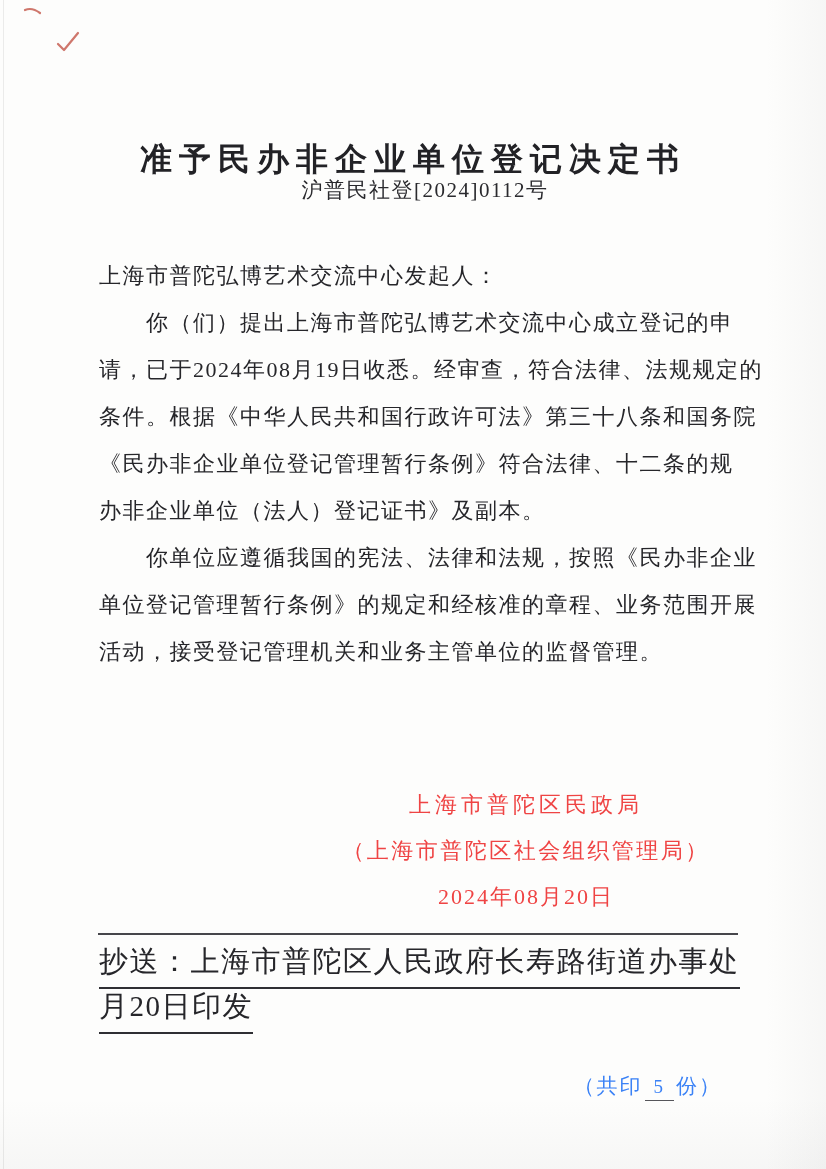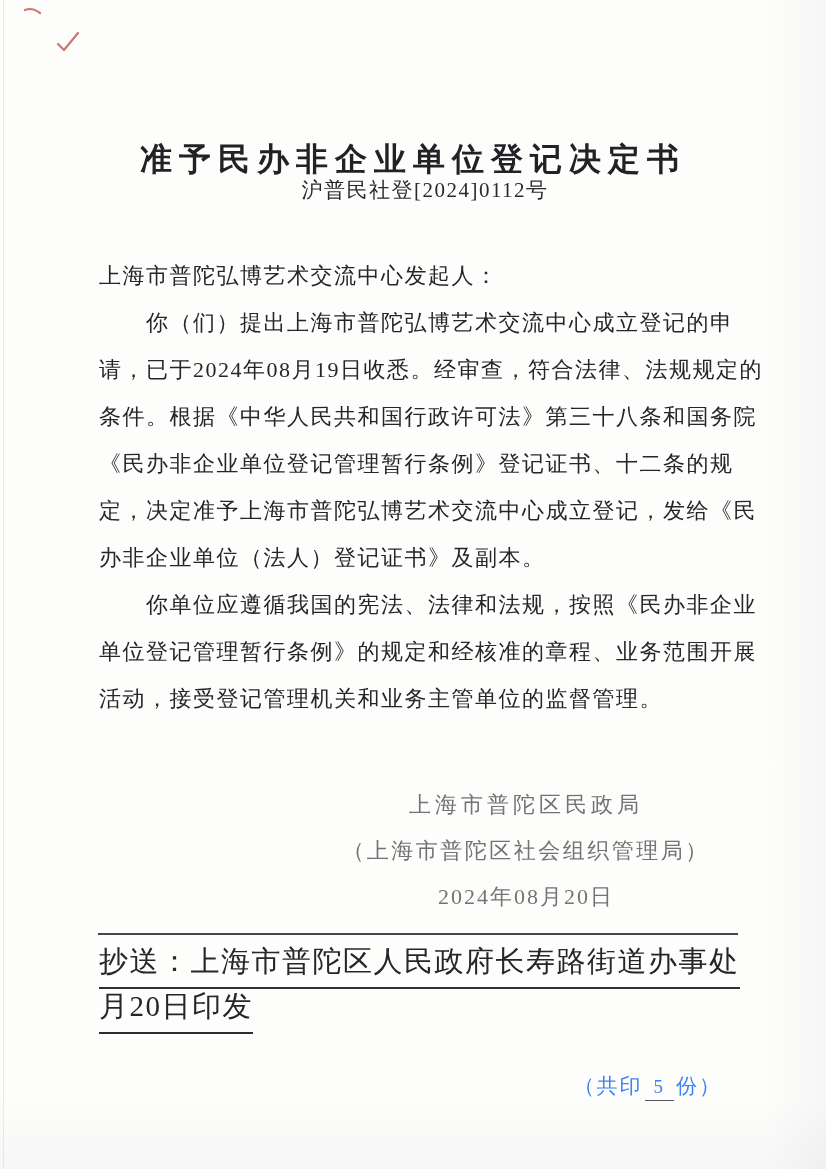--- a/index.html
+++ b/index.html
@@ -54,21 +54,21 @@
     letter-spacing:1.5px;
     color:#26262a;
   }
   .doc-body .line{white-space:nowrap;}
 
   .signature{
     position:absolute;top:782px;left:308px;width:436px;
     text-align:center;
     font-size:22px;
     line-height:46px;
-    color:#737373;
+    color:#ef4444;
   }
   .signature .sig-authority{letter-spacing:4px;}
   .signature .sig-authority-alt{letter-spacing:2.5px;}
   .signature .sig-date{letter-spacing:2px;}
 
   .footer-rule{
     position:absolute;top:933px;left:98px;width:640px;height:2px;
     background:#46464b;
   }
   .footer-line{
@@ -116,22 +116,21 @@
 
   <div class="doc-title">准予民办非企业单位登记决定书</div>
 
   <div class="doc-number">沪普民社登[2024]0112号</div>
 
   <div class="doc-body">
     <div class="line">上海市普陀弘博艺术交流中心发起人：</div>
     <div class="line">　　你（们）提出上海市普陀弘博艺术交流中心成立登记的申</div>
     <div class="line">请，已于2024年08月19日收悉。经审查，符合法律、法规规定的</div>
     <div class="line">条件。根据《中华人民共和国行政许可法》第三十八条和国务院</div>
-    <div class="line">《民办非企业单位登记管理暂行条例》登记证书、十二条的规</div>
-    <div class="line">定，决定准予上海市普陀弘博艺术交流中心成立登记，发给《民</div>
+    <div class="line">《民办非企业单位登记管理暂行条例》符合法律、十二条的规</div>
     <div class="line">办非企业单位（法人）登记证书》及副本。</div>
     <div class="line">　　你单位应遵循我国的宪法、法律和法规，按照《民办非企业</div>
     <div class="line">单位登记管理暂行条例》的规定和经核准的章程、业务范围开展</div>
     <div class="line">活动，接受登记管理机关和业务主管单位的监督管理。</div>
   </div>
 
   <div class="signature">
     <div class="sig-authority">上海市普陀区民政局</div>
     <div class="sig-authority-alt">（上海市普陀区社会组织管理局）</div>
     <div class="sig-date">2024年08月20日</div>

